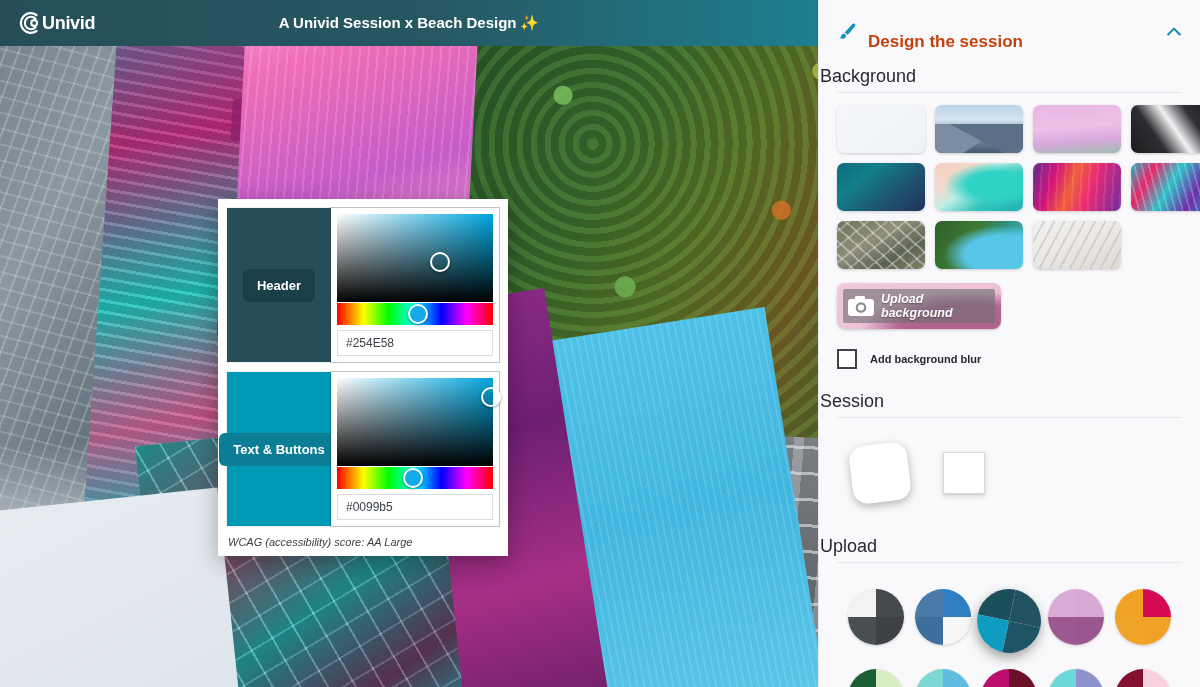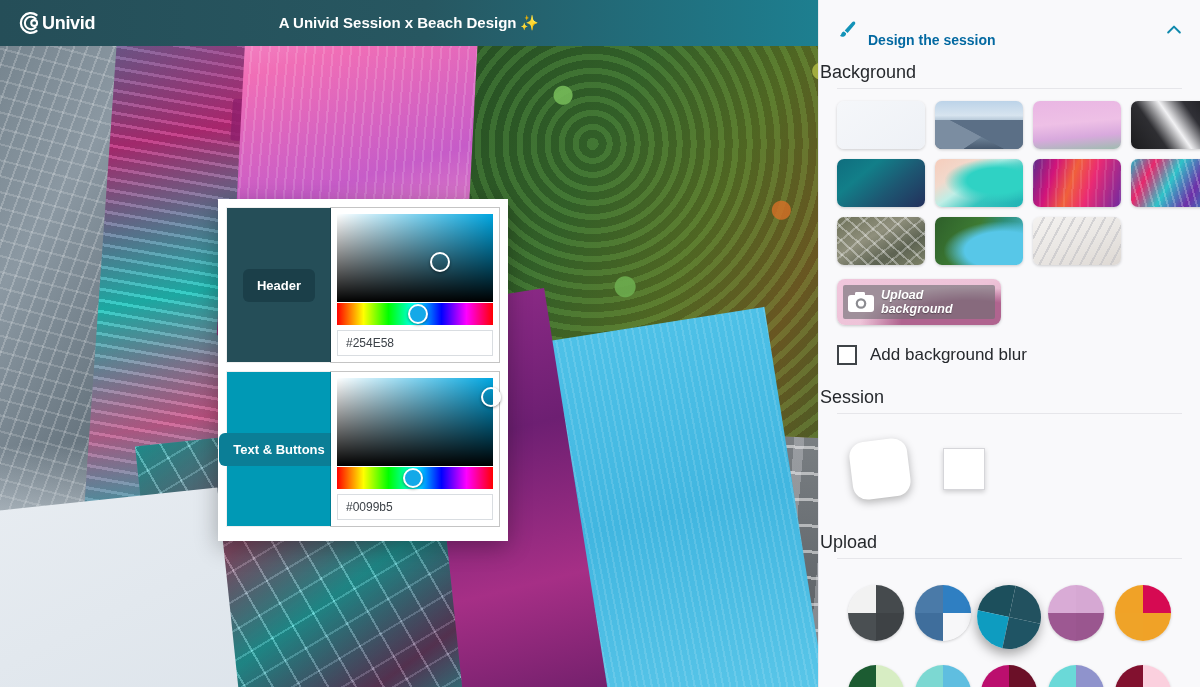--- a/index.html
+++ b/index.html
@@ -222,21 +222,21 @@
     border-left: 1px solid #e8e8ee;
     overflow: hidden;
     position: relative;
   }
   .panel-scroll { height: 687px; overflow: hidden; padding: 0 0 0 0; }
   .panel-head {
     display:flex; align-items:center; gap:9px;
     padding: 12px 16px 8px 18px;
   }
   .panel-head .title {
-    color:#0369a1; font-size:14px; font-weight:700; flex:1;margin-top:20px;
+    color:#c2410c; font-size:17px; font-weight:700; flex:1;margin-top:20px;
   }
   .chev { width:20px; height:20px; flex:none; cursor:pointer; }
 
   .sec-label {
     font-size: 18px; color:#26292d;
     padding: 6px 18px 5px 1px;
   }
   .sec-rule {
     height:1px; background:#e6e6ea; margin: 0 18px 12px 18px;
   }
@@ -307,21 +307,21 @@
 
   
   .check-row {
     display:flex; align-items:center; gap:13px;
     padding: 20px 18px 0 18px; cursor:pointer;
   }
   .checkbox {
     width: 20px; height: 20px; border: 2px solid #3f4448;
     background: #ffffff; flex: none;
   }
-  .check-label { font-size: 17px; color:#26292d; }
+  .check-label { font-size: 11px; color:#26292d;font-weight:bold; }
 
   
   .corner-row {
     display:flex; align-items:center; gap:34px;
     padding: 14px 18px 0 32px;
   }
   .corner-rounded {
     width: 58px; height: 58px; background:#ffffff; border-radius: 15px;
     box-shadow: 0 3px 8px rgba(0,0,0,.28);
     transform: rotate(-7deg); cursor:pointer;
@@ -419,20 +419,21 @@
           <div class="sat-box" style="--hue:#00a6e0">
             <div class="knob hollow" style="left:99%; top:22%"></div>
           </div>
           <div class="hue-strip">
             <div class="knob" style="left:49%; top:50%; background:#14a9e8"></div>
           </div>
           <div class="hex-field">#0099b5</div>
         </div>
       </div>
 
+      <div class="wcag-note">WCAG (accessibility) score: AA Large</div>
     </div>
   </div>
 
   <div class="panel">
     <div class="panel-scroll">
 
       <div class="panel-head">
         <svg width="22" height="22" viewBox="0 0 24 24">
           <path d="M19.2 3.1c-.7-.6-1.8-.5-2.4.2L8.4 12.5l3.2 2.7 8-9.6c.6-.7.5-1.8-.4-2.5z" fill="#1393b8"></path>
           <path d="M7.6 13.5c-1.4.3-2.4 1.3-2.8 2.7-.3 1-.8 1.7-1.6 2.2 1 .9 2.4 1.3 3.8 1 1.8-.4 3-2 2.9-3.8l-2.3-2.1z" fill="#1393b8"></path>

